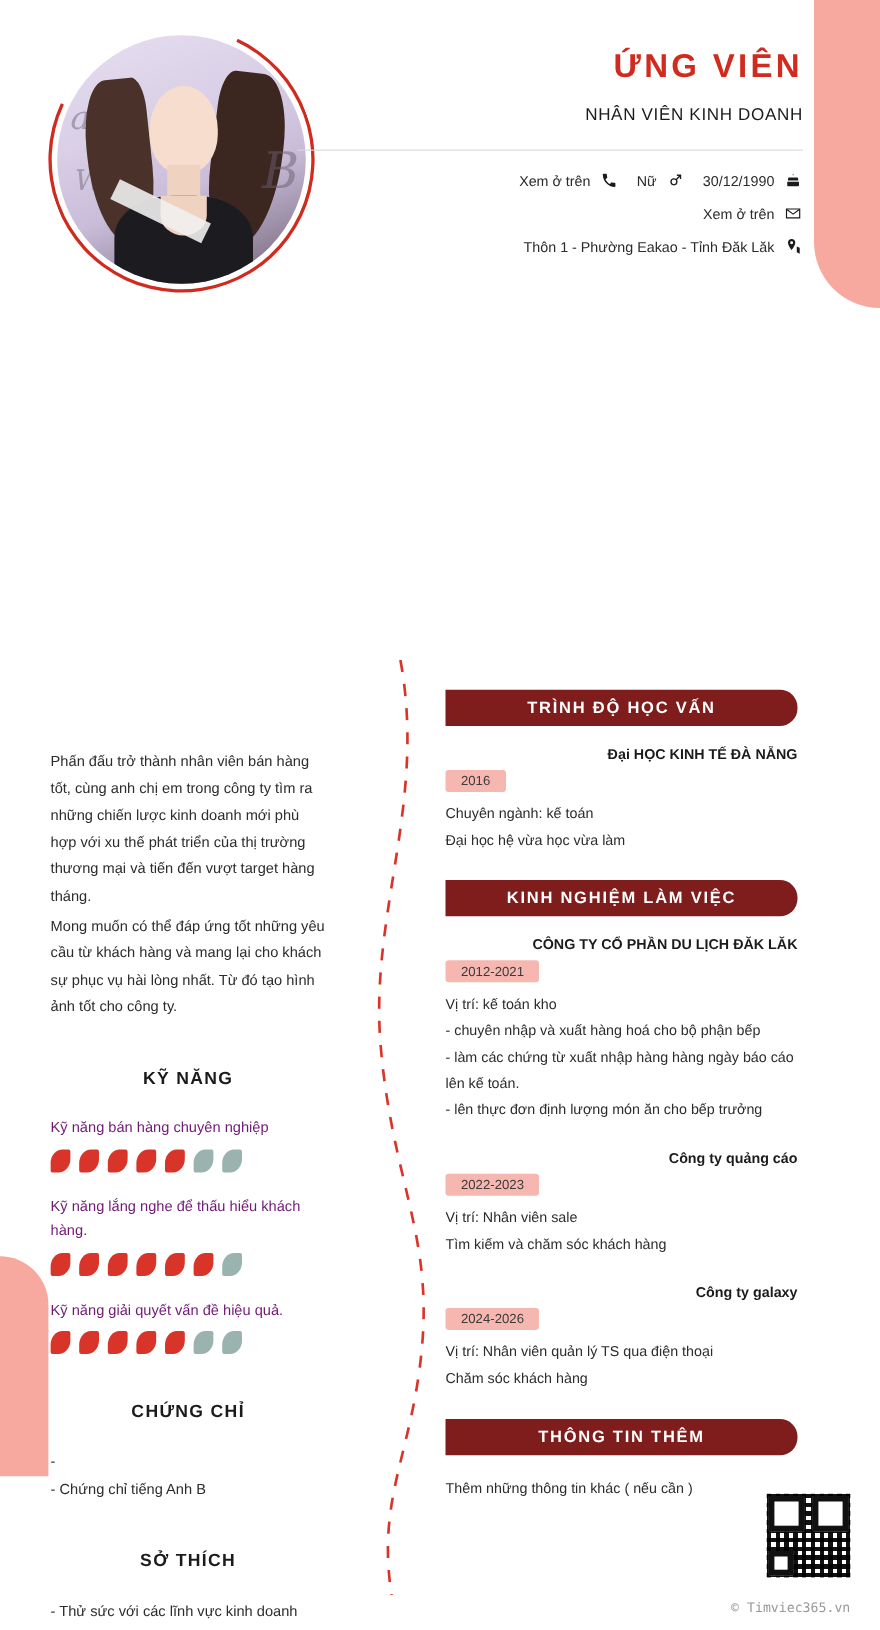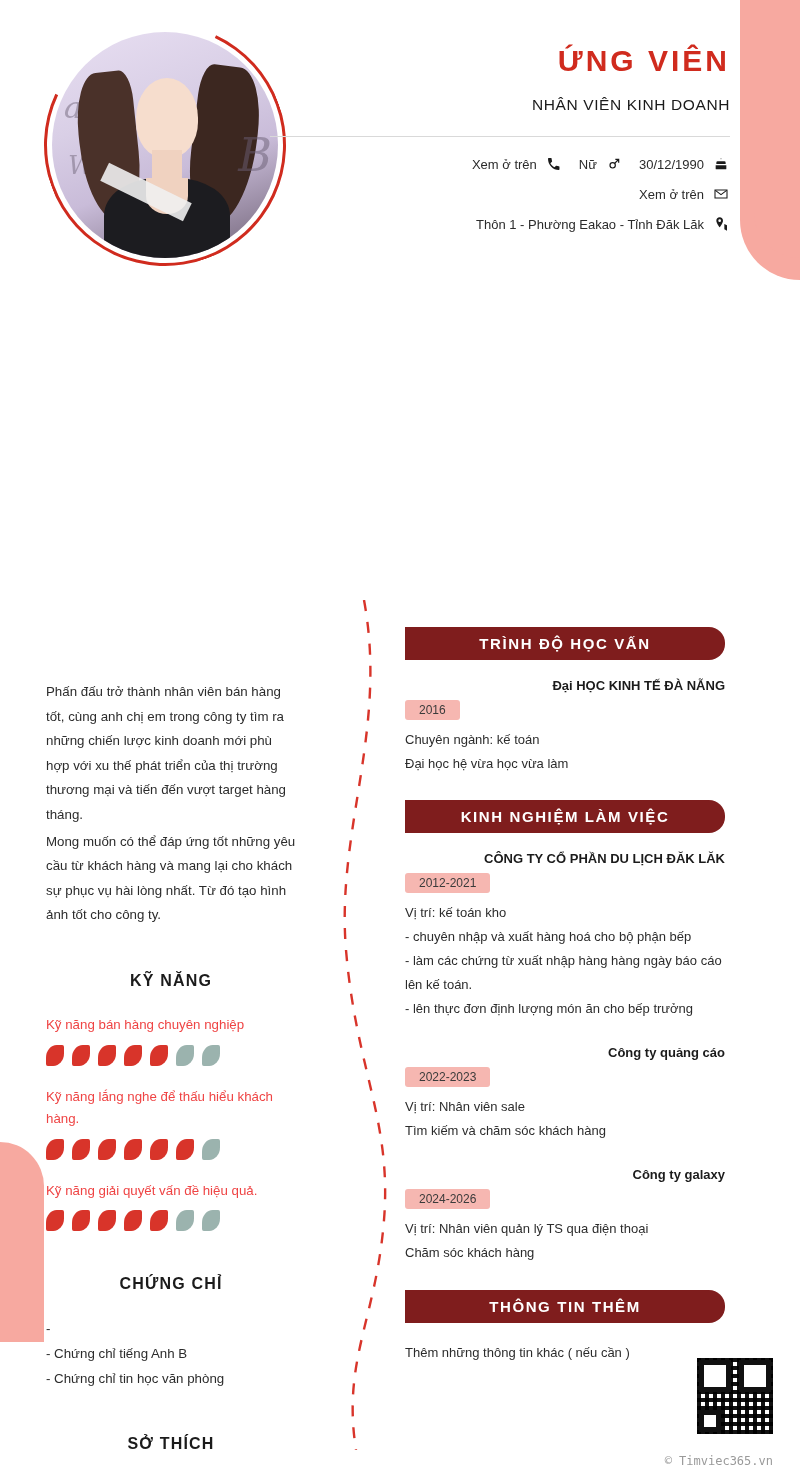--- a/index.html
+++ b/index.html
@@ -192,21 +192,21 @@
     font-size: 16px;
     font-weight: bold;
     color: #1b1b1b;
     letter-spacing: 1.2px;
     text-align: center;
     margin: 44px 0 24px 0;
   }
   .skill-label {
     font-size: 13.3px;
     line-height: 1.7;
-    color: #ef4444;
+    color: #701a75;
     margin: 0 0 8px 0;
   }
   .leaf-row {
     display: flex;
     gap: 8px;
     margin: 0 0 20px 0;
   }
   .leaf {
     width: 18px; height: 21px;
     background: #d8342a;
@@ -426,21 +426,20 @@
         <span class="leaf"></span>
         <span class="leaf"></span>
         <span class="leaf off"></span>
         <span class="leaf off"></span>
       </div>
     </div>
 
     <div class="left-heading">CHỨNG CHỈ</div>
     <p class="left-text">-</p>
     <p class="left-text">- Chứng chỉ tiếng Anh B</p>
-    <p class="left-text">- Chứng chỉ tin học văn phòng</p>
 
     <div class="left-heading">SỞ THÍCH</div>
     <p class="left-text">- Thử sức với các lĩnh vực kinh doanh mới mẻ</p>
 
   </div>
 
   <div class="right-col">
 
     <div class="sec-banner">
       <span>TRÌNH ĐỘ HỌC VẤN</span>

